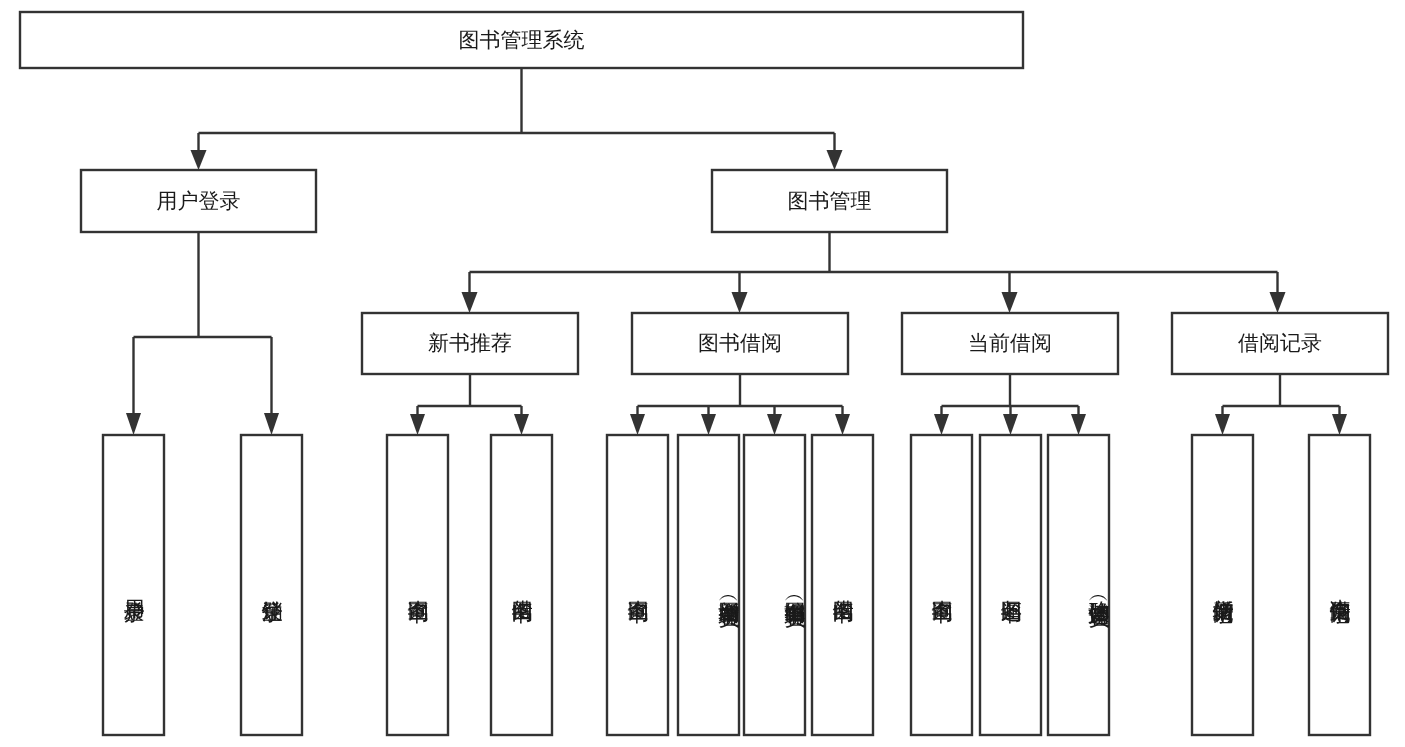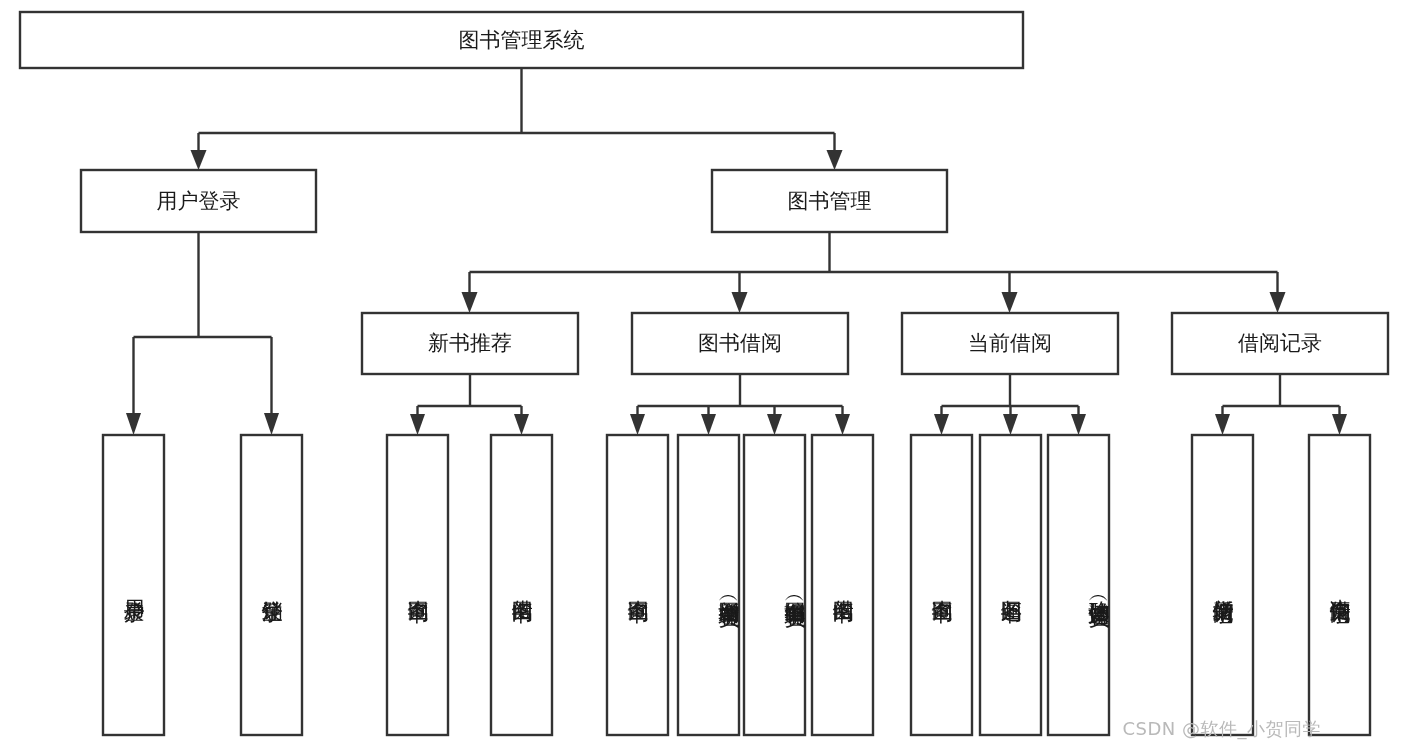--- a/index.html
+++ b/index.html
@@ -218,14 +218,13 @@
   <div class="vlabel" style="left:744px; top:435px; width:61px; height:300px; align-items:flex-start; padding-top:6px; box-sizing:border-box;">编辑图书（管理员）</div>
   <div class="vlabel" style="left:812px; top:435px; width:61px; height:300px;">借阅图书</div>
 
   <div class="vlabel" style="left:911px; top:435px; width:61px; height:300px;">查询图书</div>
   <div class="vlabel" style="left:980px; top:435px; width:61px; height:300px;">归还图书</div>
   <div class="vlabel" style="left:1048px; top:435px; width:61px; height:300px; align-items:flex-start; padding-top:6px; box-sizing:border-box;">确认归还（管理员）</div>
 
   <div class="vlabel" style="left:1192px; top:435px; width:61px; height:300px;">新增借阅记录</div>
   <div class="vlabel" style="left:1309px; top:435px; width:61px; height:300px;">查询借阅记录</div>
 
-  <div class="watermark">CSDN @软件_小贺同学</div>
 </div>
 
 </body></html>

